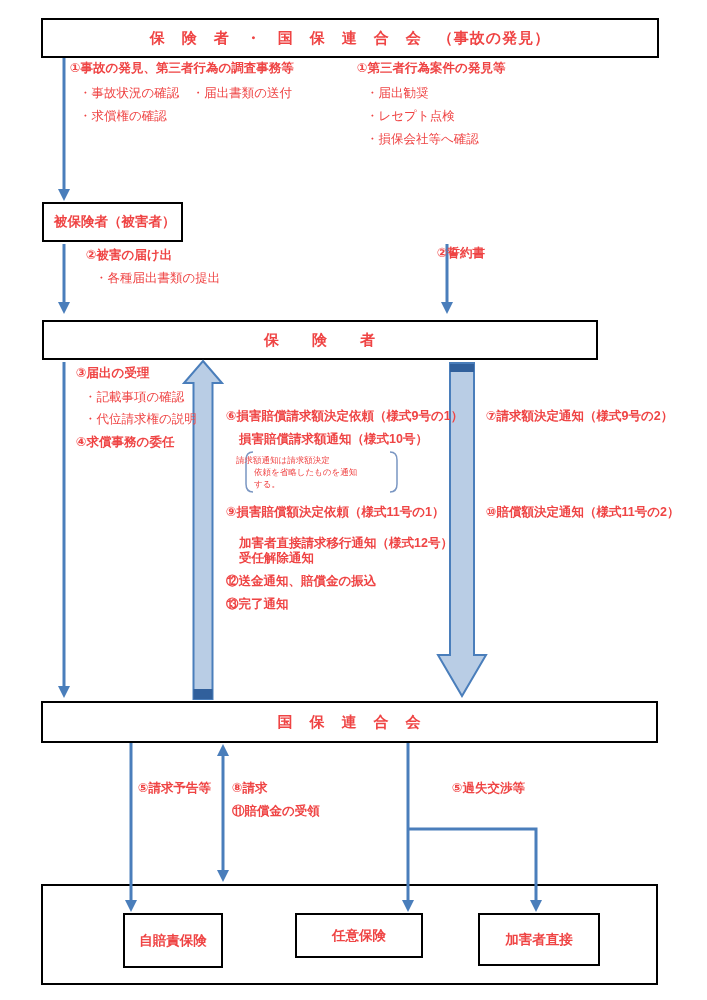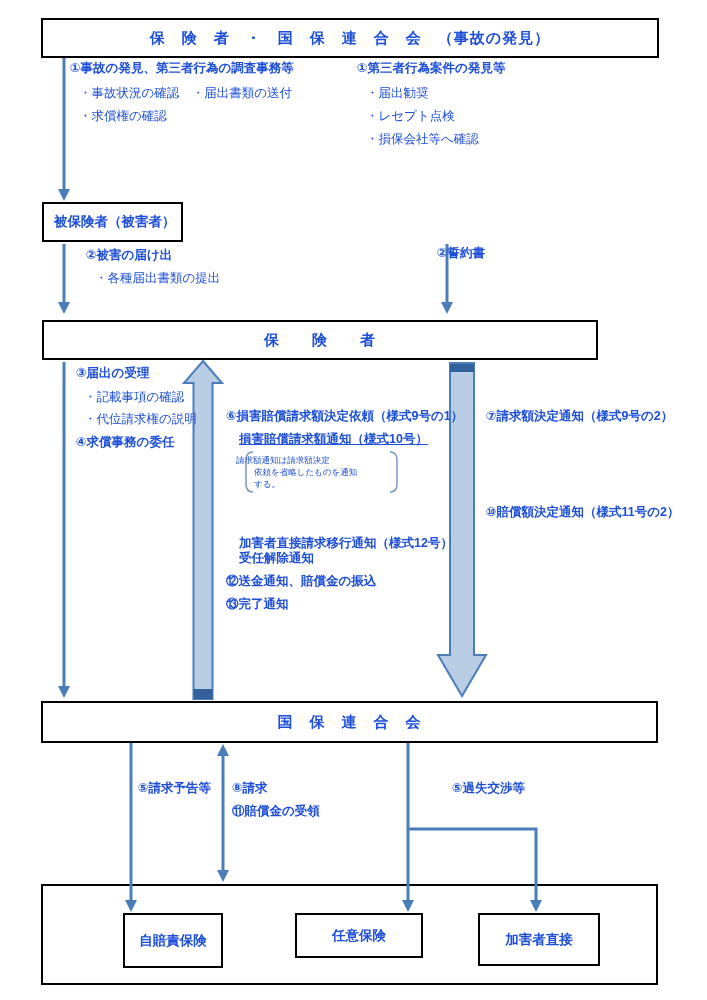--- a/index.html
+++ b/index.html
@@ -1,17 +1,17 @@
 <!DOCTYPE html>
 <html><head>
 <meta charset="utf-8">
 <style>
   html,body{margin:0;padding:0;background:#ffffff;}
   .canvas{position:relative;width:707px;height:1000px;background:#ffffff;overflow:hidden;
-          font-family:"Liberation Sans","DejaVu Sans",sans-serif;color:#1d4ed8;}
+          font-family:"Liberation Sans","DejaVu Sans",sans-serif;color:#ef4444;}
   .overlay{position:absolute;left:0;top:0;z-index:2;pointer-events:none;}
   .box{position:absolute;background:#ffffff;border:2px solid #000;box-sizing:border-box;
        display:flex;align-items:center;z-index:1;}
   .box.c{justify-content:center;}
   .box.pl{padding-left:10px;}
   .bt{font-weight:bold;font-size:15px;letter-spacing:1px;white-space:nowrap;}
   .bt-s{font-weight:bold;font-size:13.5px;white-space:nowrap;}
   .lbl{position:absolute;font-size:12.5px;white-space:nowrap;z-index:3;line-height:1.15;}
   .b{font-weight:bold;}
   .note{position:absolute;font-size:8.5px;line-height:12.5px;z-index:3;white-space:nowrap;}
@@ -102,28 +102,29 @@
   <div class="lbl b" style="left:86px;top:248px;">②被害の届け出</div>
   <div class="lbl" style="left:95px;top:271px;">・各種届出書類の提出</div>
   <div class="lbl b" style="left:437px;top:246px;">②誓約書</div>
 
   <div class="lbl b" style="left:76px;top:366px;">③届出の受理</div>
   <div class="lbl" style="left:84px;top:390px;">・記載事項の確認</div>
   <div class="lbl" style="left:84px;top:412px;">・代位請求権の説明</div>
   <div class="lbl b" style="left:76px;top:435px;">④求償事務の委任</div>
 
   <div class="lbl b" style="left:226px;top:409px;">⑥損害賠償請求額決定依頼（様式9号の1）</div>
-  <div class="lbl b" style="left:239px;top:432px;text-decoration:underline;">損害賠償請求額通知（様式10号）</div>
+  <div class="lbl b" style="left:239px;top:432px;">損害賠償請求額通知（様式10号）</div>
 
   <div class="note" style="left:236px;top:454px;">請求額通知は請求額決定</div>
   <div class="note" style="left:254px;top:466px;">依頼を省略したものを通知</div>
   <div class="note" style="left:254px;top:478px;">する。</div>
 
   <div class="lbl b" style="left:486px;top:409px;">⑦請求額決定通知（様式9号の2）</div>
 
+  <div class="lbl b" style="left:226px;top:505px;">⑨損害賠償額決定依頼（様式11号の1）</div>
   <div class="lbl b" style="left:486px;top:505px;">⑩賠償額決定通知（様式11号の2）</div>
   <div class="lbl b" style="left:239px;top:528px;margin-top:8px;">加害者直接請求移行通知（様式12号）</div>
   <div class="lbl b" style="left:239px;top:551px;">受任解除通知</div>
   <div class="lbl b" style="left:226px;top:574px;">⑫送金通知、賠償金の振込</div>
   <div class="lbl b" style="left:226px;top:597px;">⑬完了通知</div>
 
   <div class="lbl b" style="left:138px;top:781px;">⑤請求予告等</div>
   <div class="lbl b" style="left:232px;top:781px;">⑧請求</div>
   <div class="lbl b" style="left:232px;top:804px;">⑪賠償金の受領</div>
   <div class="lbl b" style="left:452px;top:781px;">⑤過失交渉等</div>

